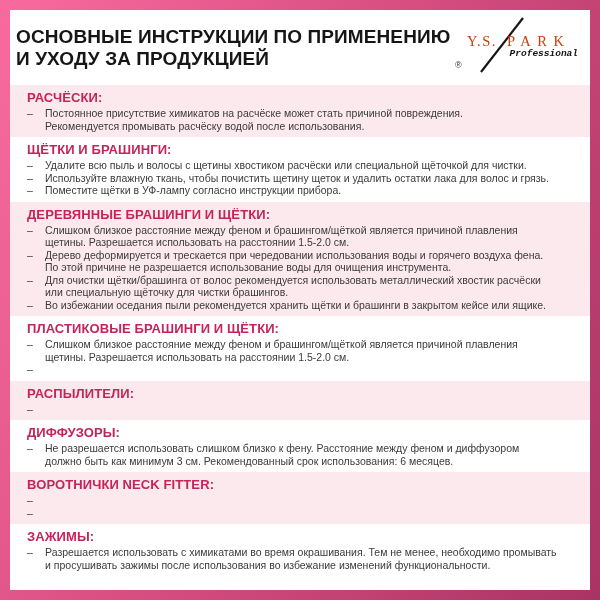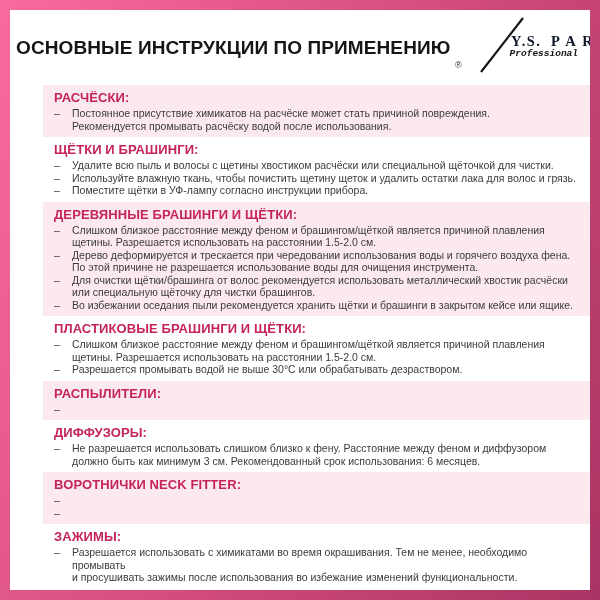--- a/index.html
+++ b/index.html
@@ -21,50 +21,51 @@
     flex: 0 0 75px; display: flex; align-items: center;
     justify-content: space-between; padding: 0 10px 0 6px; background: #fff;
   }
   .title {
     font-size: 19px; line-height: 22px; font-weight: bold;
     color: #161616; letter-spacing: 0.1px;
   }
   .logo { position: relative; width: 126px; height: 56px; flex: 0 0 auto; }
   .logo .brandtxt {
     position: absolute; font-family: "Liberation Serif", serif;
-    font-weight: bold; color: #0f172a; white-space: nowrap; margin-left: 44px;
+    font-weight: normal; color: #c2410c; white-space: nowrap;
   }
   .logo .ys   { left: 13px; top: 13px; font-size: 14.5px; letter-spacing: 1.5px; }
   .logo .park { left: 53px; top: 13px; font-size: 14.5px; letter-spacing: 6.5px; }
   .logo .prof {
     position: absolute; right: 2px; top: 28px;
     font-family: Liberation Mono, monospace; font-style: italic; font-weight: bold;
     font-size: 9.5px; color: #141414;
   }
   .logo .reg { position: absolute; left: 1px; top: 40px; font-size: 9px; color: #333; }
   .logo svg { position: absolute; left: 0; top: 0; overflow: visible; }
-  .sec { padding: 5px 8px 5px 11px; background: #fff; margin-left: 33px; }
+  .sec { padding: 5px 8px 5px 17px; background: #fff; }
   .sec.tint { background: #fbe9ee; }
   .sec-title {
     color: #c5245a; font-weight: bold; font-size: 13px; line-height: 15px;
     margin-bottom: 2px; letter-spacing: 0.1px;
   }
   .li { display: flex; font-size: 10.5px; line-height: 12.5px; color: #3b3b3b; }
   .dash { flex: 0 0 18px; width: 18px; }
   .li-text { white-space: pre-wrap; }
 </style>
 </head>
 <body>
 
 <div class="frame">
   <div class="page">
 
     <div class="header">
       <div class="title">
         <div>ОСНОВНЫЕ ИНСТРУКЦИИ ПО ПРИМЕНЕНИЮ</div>
+        <div>И УХОДУ ЗА ПРОДУКЦИЕЙ</div>
       </div>
       <div class="logo">
         <svg width="126" height="56">
           <line x1="27" y1="52" x2="69" y2="-2" stroke="#161616" stroke-width="2.2"></line>
         </svg>
         <span class="brandtxt ys">Y.S.</span>
         <span class="brandtxt park">PARK</span>
         <span class="prof">Professional</span>
         <span class="reg">®</span>
       </div>
@@ -120,21 +121,20 @@
 
     <section class="sec">
       <div class="sec-title">ПЛАСТИКОВЫЕ БРАШИНГИ И ЩЁТКИ:</div>
       <div class="li">
         <span class="dash">–</span>
         <span class="li-text">Слишком близкое расстояние между феном и брашингом/щёткой является причиной плавления
 щетины. Разрешается использовать на расстоянии 1.5-2.0 см.</span>
       </div>
       <div class="li">
         <span class="dash">–</span>
-        <span class="li-text">Разрешается промывать водой не выше 30°C или обрабатывать дезраствором.</span>
       </div>
     </section>
 
     <section class="sec tint">
       <div class="sec-title">РАСПЫЛИТЕЛИ:</div>
       <div class="li">
         <span class="dash">–</span>
       </div>
     </section>
 

